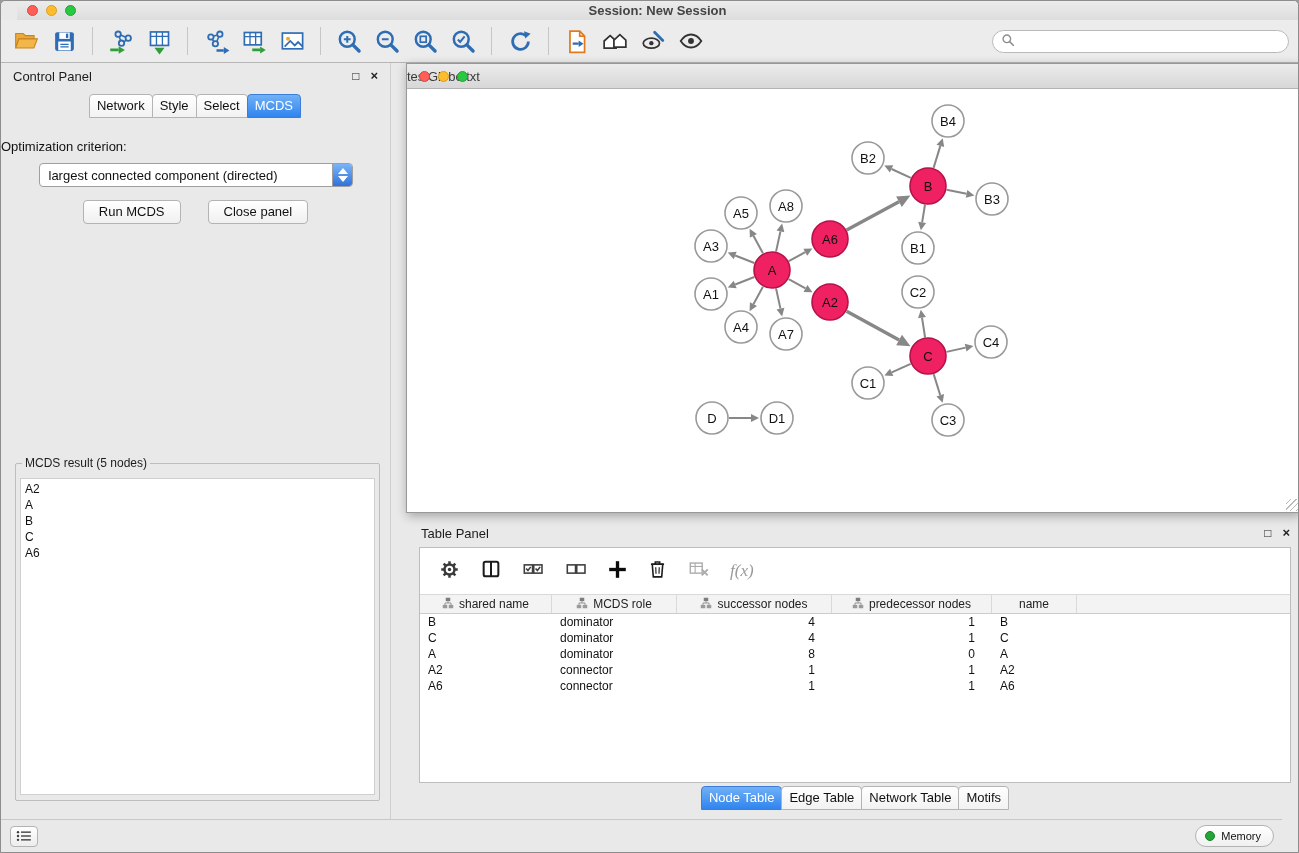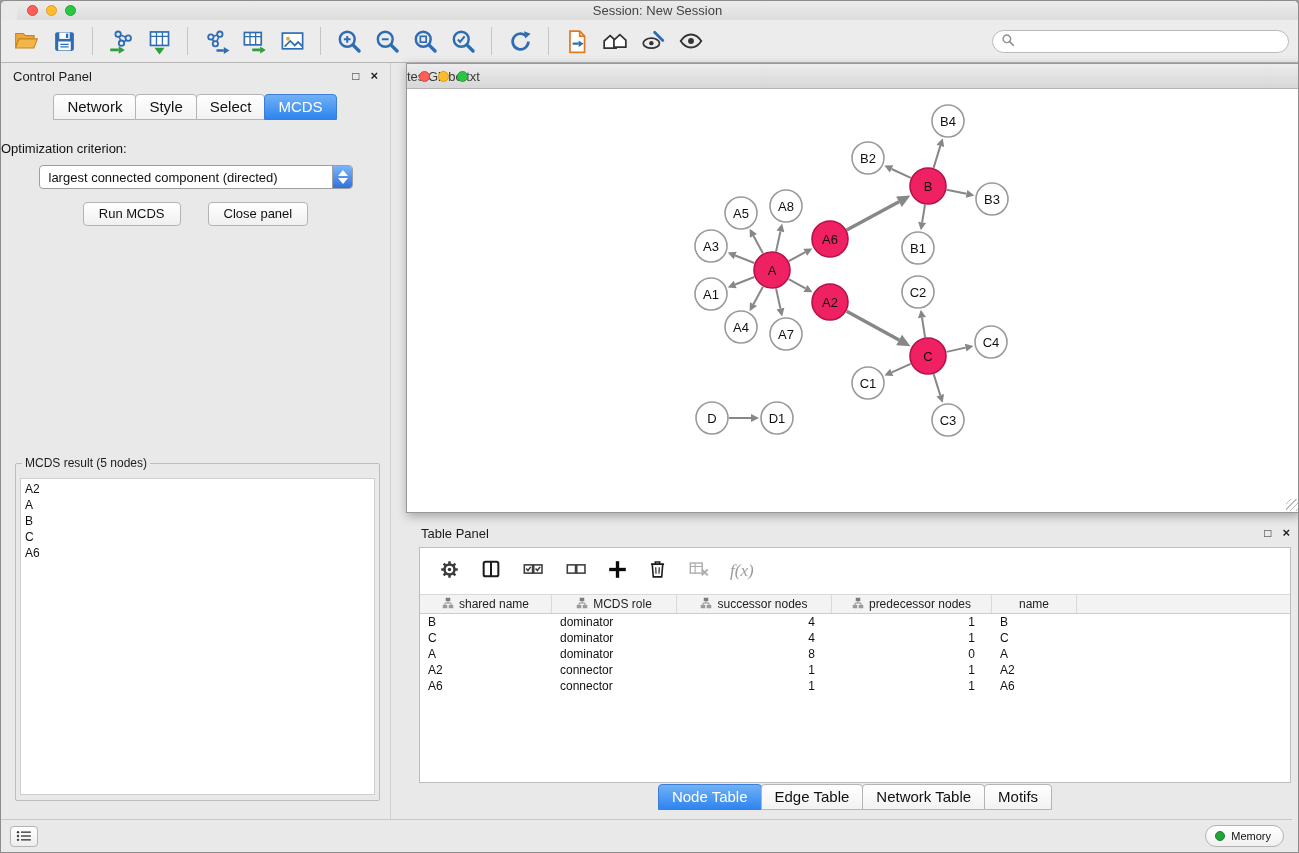--- a/index.html
+++ b/index.html
@@ -2,21 +2,21 @@
 <html><head>
 <meta charset="utf-8">
 <style>
   * { margin:0; padding:0; box-sizing:border-box; }
   html,body { background:#9a9a9a; }
   .app { position:relative; width:1299px; height:853px; font-family:"Liberation Sans",sans-serif;
          background:#e9e9e9; overflow:hidden; border:1px solid #8d8d8d; border-radius:5px 5px 0 0; }
 
   
   .titlebar { position:absolute; top:0; left:16px; right:0; height:19px;
-              background:linear-gradient(#ececec,#dddddd); border-radius:5px 5px 0 0; }
+              background:linear-gradient(#ececec,#dddddd); border-radius:5px 5px 0 0;font-weight:bold; }
   .traffic { position:absolute; left:10px; top:4px; display:flex; gap:8px; }
   .light { width:11px; height:11px; border-radius:50%; }
   .light.red{ background:#ff5f57; border:1px solid #e0443e; }
   .light.yellow{ background:#febc2e; border:1px solid #d89e24; }
   .light.green{ background:#28c840; border:1px solid #1ea832; }
   .titlebar .wtitle { text-align:center; font-size:13px; color:#444; line-height:19px; }
 
   
   .toolbar { position:absolute; top:19px; left:0; right:0; height:43px; background:#ececec;
              border-bottom:1px solid #b6b6b6; display:flex; align-items:center; padding-left:6px; }
@@ -31,21 +31,21 @@
   .main { position:absolute; top:62px; left:0; right:0; bottom:33px; background:#e9e9e9; }
 
   
   .control-panel { position:absolute; left:0; top:0; width:390px; height:100%; background:#e9e9e9;
                    border-right:1px solid #cfcfcf; }
   .cp-header { height:26px; display:flex; align-items:center; padding:0 12px; font-size:13px; color:#1c1c1c; }
   .win-controls { margin-left:auto; display:flex; gap:11px; align-items:center; color:#222; }
   .win-restore { font-size:12px; line-height:12px; }
   .win-close { font-size:13px; font-weight:700; line-height:12px; }
   .cp-tabs { display:flex; justify-content:center; margin-top:5px; }
-  .seg-tab { padding:3px 13px 4px; font-size:15px; color:#111; background:linear-gradient(#ffffff,#f2f2f2);
+  .seg-tab { padding:3px 7px 4px; font-size:13px; color:#111; background:linear-gradient(#ffffff,#f2f2f2);
             border:1px solid #b4b4b4; margin-left:-1px; border-radius:4px 4px 0 0; }
   .seg-tab.active { background:linear-gradient(#71b1f6,#2f84ef); color:#fff; border-color:#3c7ed6; }
   .opt-label { text-align:left; margin-top:21px; font-size:13px; color:#111; }
   .dropdown { margin:9px auto 0; width:314px; height:24px; background:#fff; border:1px solid #9f9f9f;
               border-radius:4px; display:flex; align-items:center; overflow:hidden; }
   .dropdown .val { flex:1; font-size:13px; padding-left:9px; color:#111; white-space:nowrap; }
   .stepper { width:20px; height:100%; background:linear-gradient(#7ab5f8,#3071dc); position:relative;
              border-left:1px solid #9f9f9f; }
   .stepper .up { position:absolute; left:5px; top:4px; width:0; height:0;
                  border-left:5px solid transparent; border-right:5px solid transparent; border-bottom:6px solid #fff; }
@@ -84,21 +84,21 @@
   .gh-cell { display:flex; align-items:center; justify-content:center; gap:5px; font-size:12px; color:#222;
              border-right:1px solid #d9d9d9; }
   .grid-row { display:flex; height:16px; font-size:12px; color:#111; align-items:center; }
   .gcell { padding:0 8px; white-space:nowrap; overflow:hidden; }
   .c0 { width:132px; } .c1 { width:125px; } .c2 { width:155px; } .c3 { width:160px; } .c4 { width:85px; }
   .cfill { flex:1; border-right:none !important; }
   .num { text-align:right; padding-right:17px; }
   .tp-tabs { position:absolute; bottom:7px; left:0; right:0; display:flex; justify-content:center; }
 
   
-  .statusbar { position:absolute; bottom:0; left:0; right:6px; height:33px; background:#e9e9e9;
+  .statusbar { position:absolute; bottom:0; left:0; right:16px; height:33px; background:#e9e9e9;
                border-top:1px solid #c8c8c8; }
   .list-btn { position:absolute; left:9px; top:6px; width:28px; height:21px;
               background:linear-gradient(#ffffff,#ededed); border:1px solid #b3b3b3; border-radius:4px;
               display:flex; align-items:center; justify-content:center; }
   .memory-btn { position:absolute; right:8px; top:5px; height:22px; padding:0 12px 0 9px;
                 border:1px solid #b3b3b3; border-radius:11px; background:linear-gradient(#ffffff,#f0f0f0);
                 display:flex; align-items:center; gap:6px; font-size:11px; color:#111; }
   .green-dot { width:10px; height:10px; border-radius:50%; background:#23a637; border:1px solid #188029; }
 </style>
 </head>

